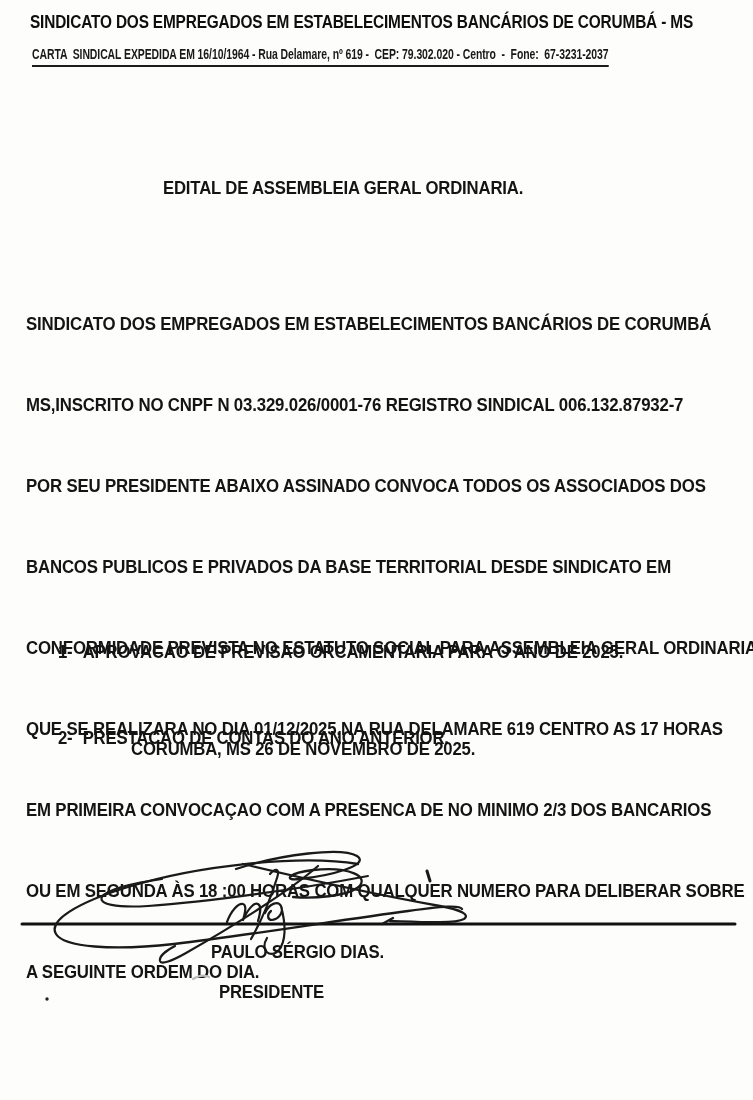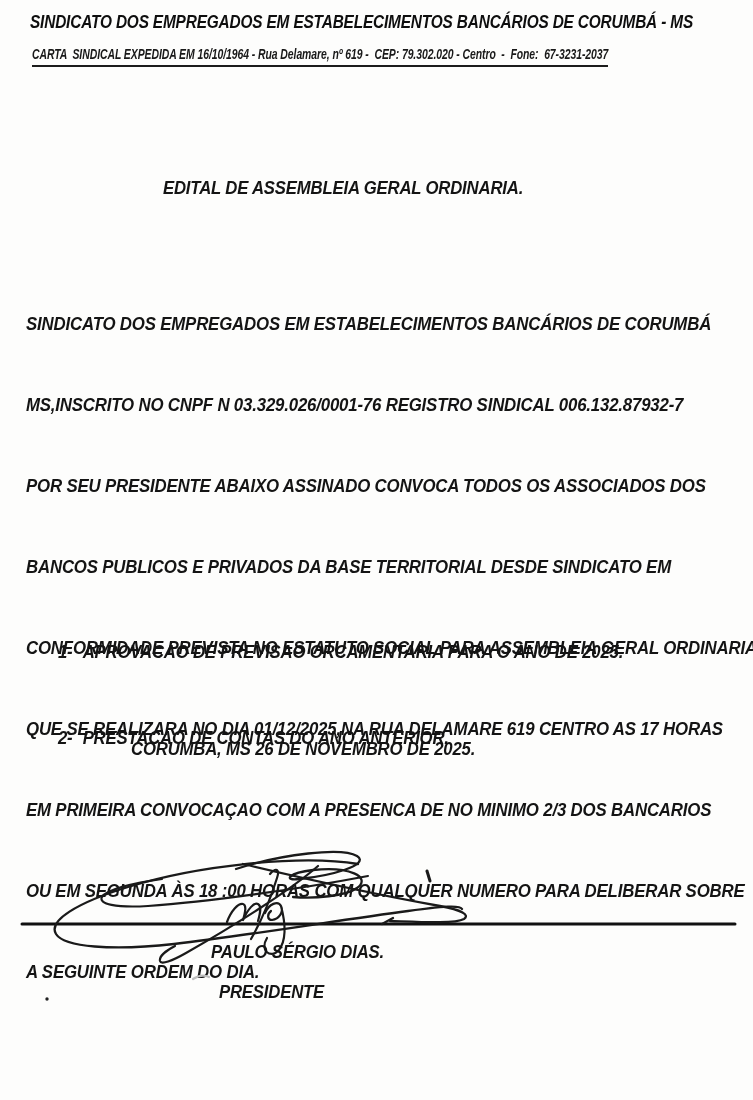--- a/index.html
+++ b/index.html
@@ -7,21 +7,20 @@
     width:753px;height:1100px;
     background:#e9e9e9;
     font-family:"Liberation Sans", sans-serif;
   }
   .page{
     position:relative;
     width:753px;height:1100px;
     background:#fdfdfc;
     overflow:hidden;
     color:#161616;
-    font-style:italic;
   }
   .t{
     position:absolute;
     white-space:pre;
     transform-origin:0 0;
     color:#141414;
   }
   .hdr1{
     top:11px;left:30px;
     font-size:19px;font-weight:700;

